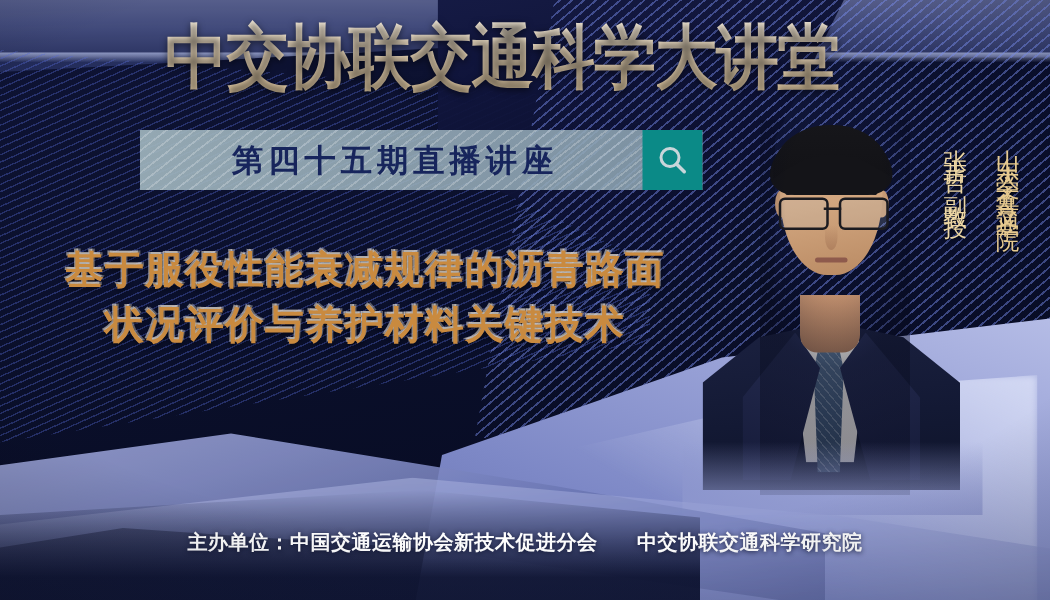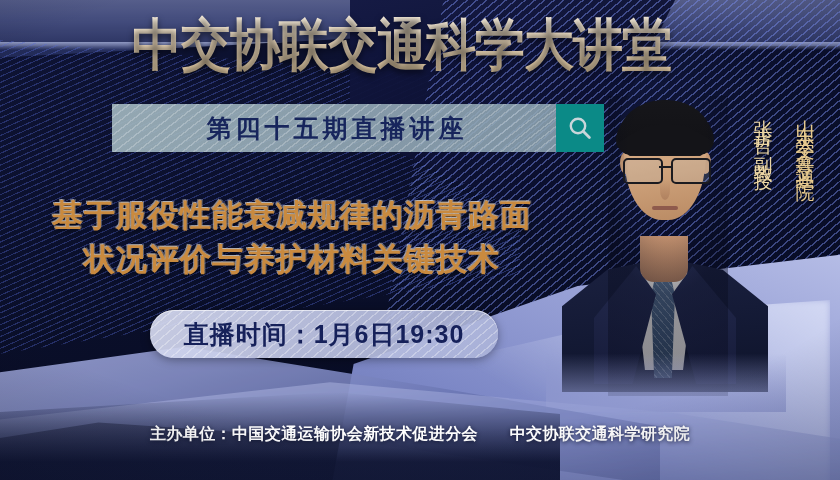--- a/index.html
+++ b/index.html
@@ -272,21 +272,21 @@
     transform: scaleY(1.12);
     transform-origin: left top;
     -webkit-text-stroke: 3.5px rgba(10,14,40,.72);
     z-index: -1;
   }
 
   
   .episode-bar {
     position: absolute;
     left: 112px; top: 104px;
-    width: 492px; height: 48px;
+    width: 450px; height: 48px;
     display: flex;
     align-items: stretch;
     background: linear-gradient(100deg, rgba(158,179,188,.93) 0%, rgba(150,172,184,.88) 55%, rgba(142,166,180,.85) 100%);
     overflow: hidden;
   }
   .episode-bar::before {
     content:"";
     position: absolute; inset: 0;
     background: repeating-linear-gradient(-38deg, rgba(255,255,255,.22) 0 1.4px, rgba(255,255,255,0) 1.4px 7px);
     pointer-events: none;
@@ -443,23 +443,20 @@
         </svg>
       </span>
     </div>
   </div>
 
   <div class="lecture-title">
     <span>基于服役性能衰减规律的沥青路面</span>
     <span class="line2">状况评价与养护材料关键技术</span>
   </div>
 
-  <div class="time-pill">
-    <span class="time-text">直播时间：1月6日19:30</span>
-  </div>
 
   <div class="v-institution">山东大学齐鲁交通学院</div>
   <div class="v-speaker">张吉哲  副教授</div>
 
   <div class="footer">
     <span>主办单位：中国交通运输协会新技术促进分会</span>
     <span class="gap"></span>
     <span>中交协联交通科学研究院</span>
   </div>
 

